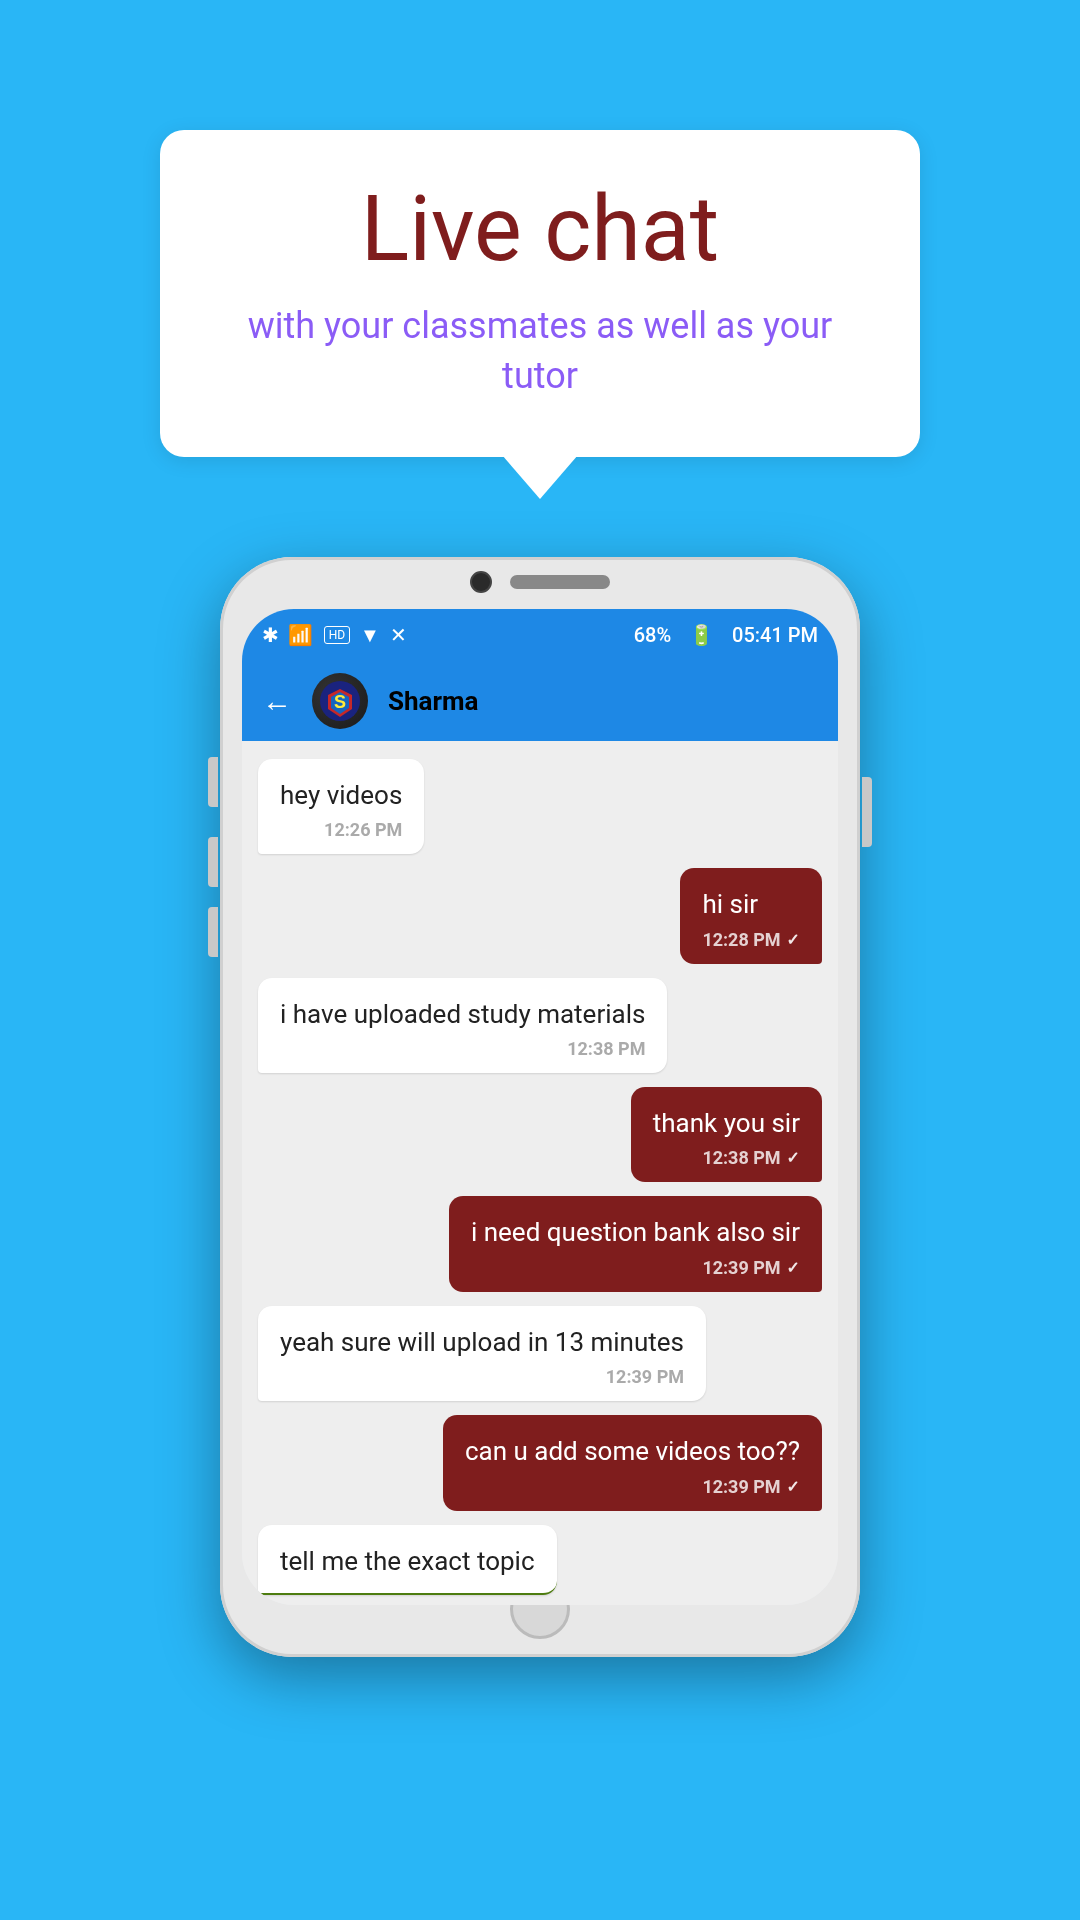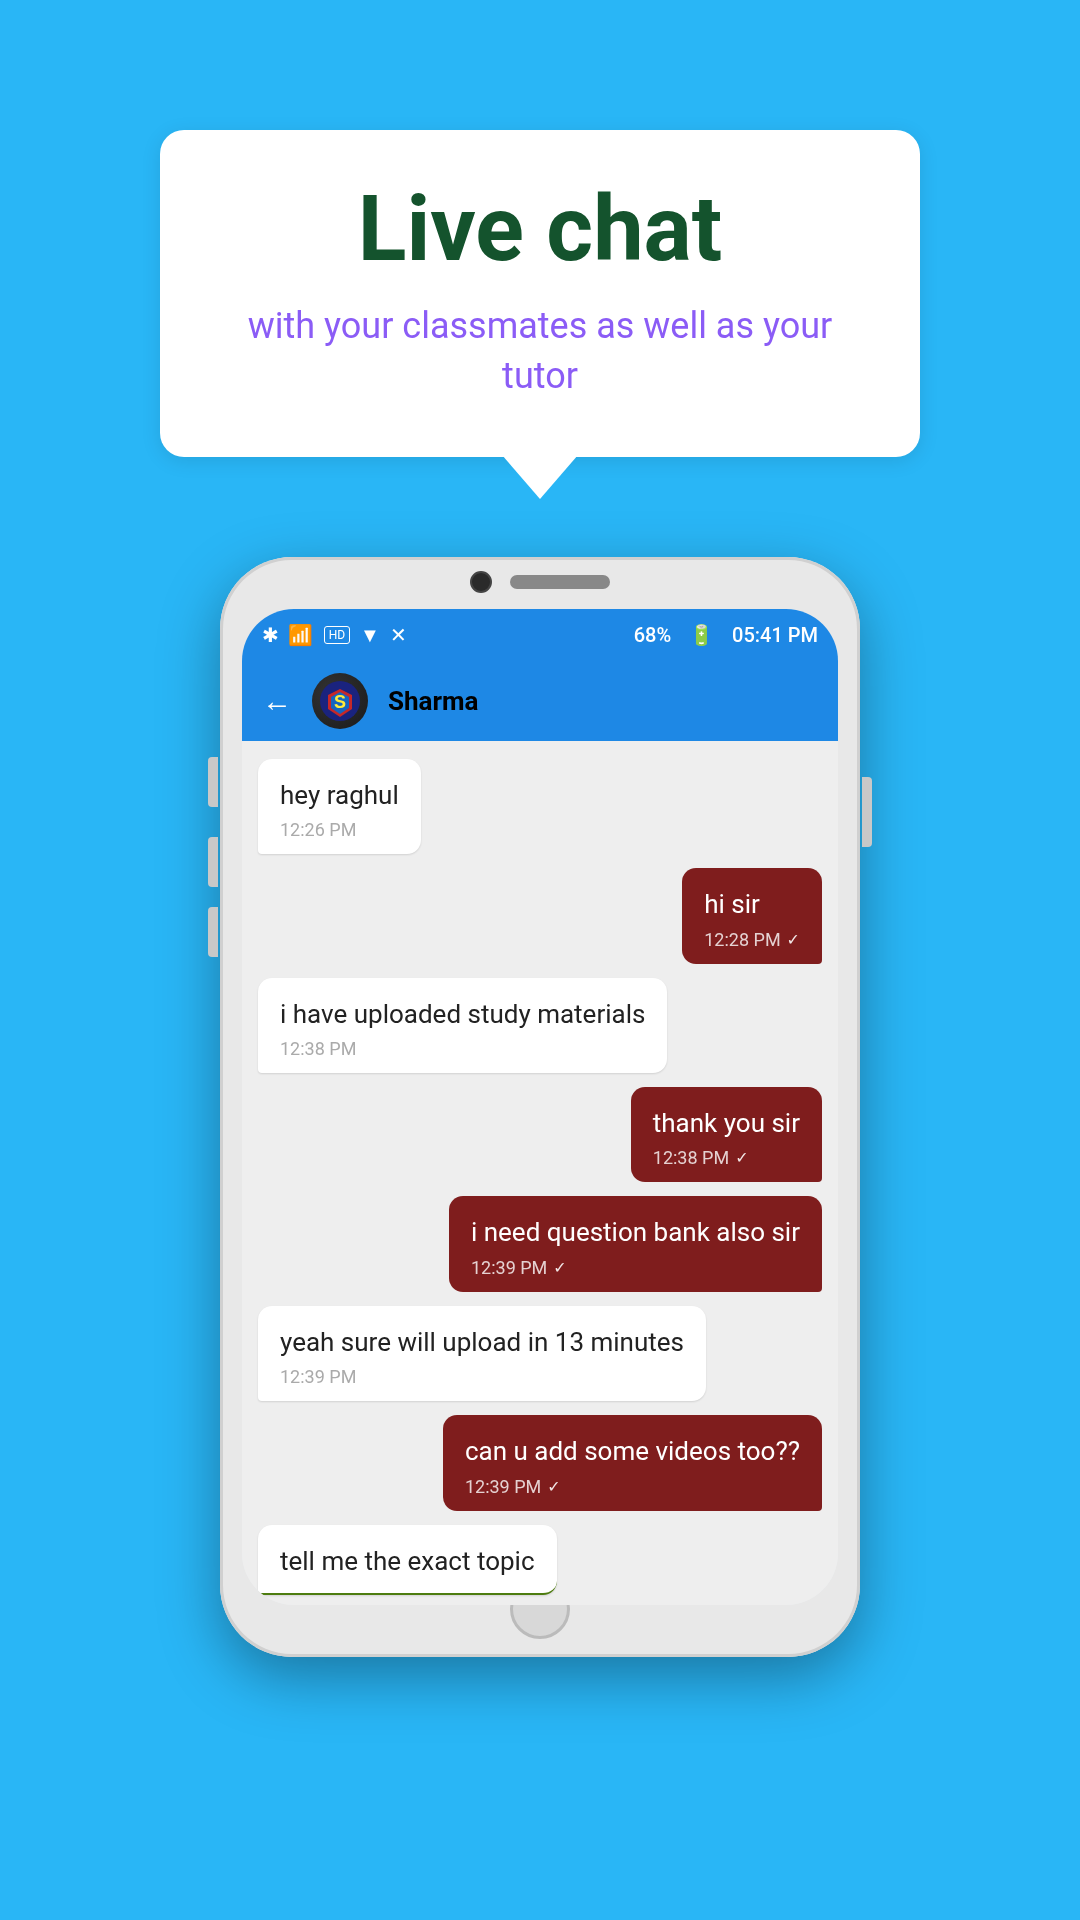--- a/index.html
+++ b/index.html
@@ -36,22 +36,22 @@
       transform: translateX(-50%);
       width: 0;
       height: 0;
       border-left: 38px solid transparent;
       border-right: 38px solid transparent;
       border-top: 44px solid white;
     }
 
     .bubble-title {
       font-size: 90px;
-      font-weight: 700;
-      color: #14532d;
+      font-weight: 400;
+      color: #7f1d1d;
       line-height: 1.1;
       margin-bottom: 22px;
     }
 
     .bubble-subtitle {
       font-size: 36px;
       color: #8b5cf6;
       font-weight: 400;
       line-height: 1.4;
     }
@@ -250,22 +250,23 @@
       color: white;
     }
 
     .msg-meta {
       font-size: 18px;
       color: #aaa;
       margin-top: 6px;
       text-align: right;
       display: flex;
       align-items: center;
-      justify-content: flex-start;
+      justify-content: flex-end;
       gap: 6px;
+      font-weight: bold;
     }
 
     .msg-sent .msg-meta {
       color: rgba(255,255,255,0.8);
     }
 
     .check-mark {
       font-size: 16px;
       color: #aaa;
     }
@@ -318,21 +319,21 @@
             <polygon points="20,11 29,16 29,27 20,33 11,27 11,16" fill="#1565c0"></polygon>
             <text x="20" y="27" text-anchor="middle" font-size="18" font-weight="bold" fill="#ffeb3b" font-family="Arial">S</text>
           </svg>
         </div>
         <span class="contact-name">Sharma</span>
       </div>
 
       <div class="chat-body">
 
         <div class="msg-received">
-          <div class="msg-text">hey raghul</div>
+          <div class="msg-text">hey videos</div>
           <div class="msg-meta">
             <span>12:26 PM</span>
           </div>
         </div>
 
         <div class="msg-sent">
           <div class="msg-text">hi sir</div>
           <div class="msg-meta">
             <span>12:28 PM</span>
             <span class="check-mark">✓</span>

